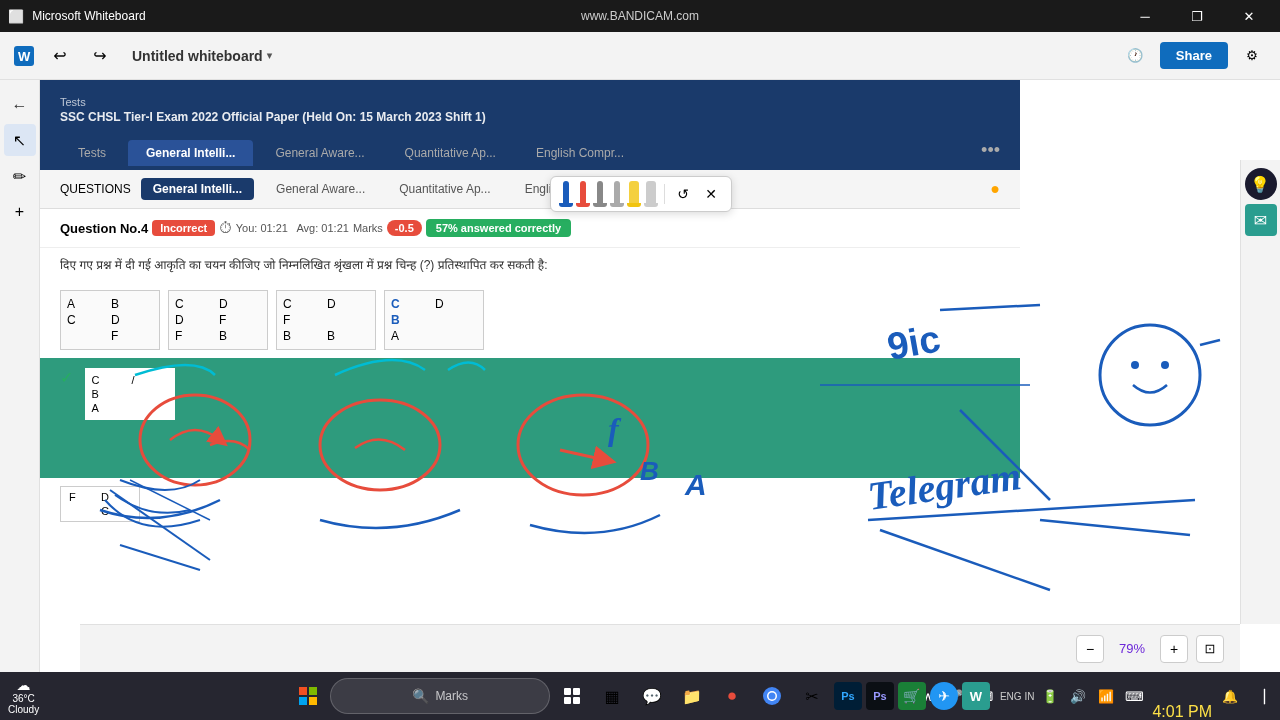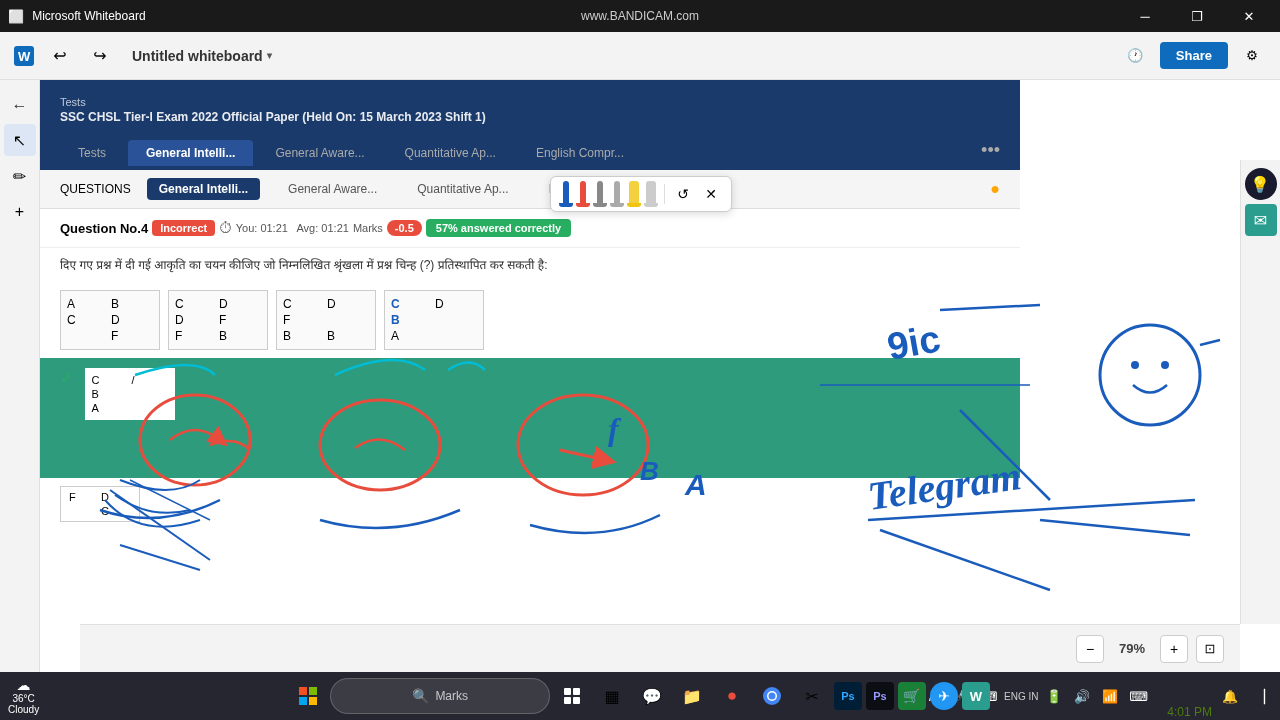--- a/index.html
+++ b/index.html
@@ -144,21 +144,21 @@
       background: #2a5298;
       color: white;
       font-weight: 600;
     }
     .exam-tab.inactive { color: #aaa; }
 
     .exam-sections {
       background: #f5f5f5;
       padding: 8px 20px;
       display: flex;
-      gap: 16px;
+      gap: 10px;
       align-items: center;
       font-size: 12px;
       border-bottom: 1px solid #ddd;
     }
     .section-tab { padding: 4px 12px; cursor: pointer; color: #555; }
     .section-tab.active {
       background: #1a3a6b;
       color: white;
       border-radius: 4px;
       font-weight: 600;
@@ -274,21 +274,21 @@
       height: 48px;
       background: #f3f3f3;
       border-top: 1px solid #e0e0e0;
       display: flex;
       align-items: center;
       justify-content: flex-end;
       padding: 0 16px;
       gap: 8px;
     }
     .zoom-btn { width: 28px; height: 28px; border: 1px solid #ccc; background: white; border-radius: 4px; cursor: pointer; display: flex; align-items: center; justify-content: center; font-size: 14px; }
-    .zoom-level { font-size: 13px; color: #404040; min-width: 40px; text-align: center; font-weight: bold; }
+    .zoom-level { font-size: 13px; color: #6d28d9; min-width: 40px; text-align: center; }
     .zoom-icon { width: 28px; height: 28px; border: 1px solid #ccc; background: white; border-radius: 4px; cursor: pointer; display: flex; align-items: center; justify-content: center; font-size: 13px; }
 
     
     .taskbar {
       position: absolute;
       bottom: 0;
       left: 0;
       right: 0;
       height: 48px;
       background: rgba(20,20,30,0.92);
@@ -308,21 +308,21 @@
       border-radius: 20px;
       padding: 4px 16px;
       display: flex;
       align-items: center;
       gap: 6px;
       width: 220px;
       cursor: pointer;
     }
     .search-bar span { color: rgba(255,255,255,0.7); font-size: 12px; }
     .time-display { display: flex; flex-direction: column; align-items: flex-end; gap: 1px; }
-    .clock { font-size: 12px; color: #4d7c0f; margin-top: 44px; }
+    .clock { font-size: 16px; color: #fde047; margin-top: 44px; }
     .date { font-size: 11px; color: #ccc; }
     .sys-icons { display: flex; gap: 4px; align-items: center; }
     .sys-icon { width: 24px; height: 24px; display: flex; align-items: center; justify-content: center; color: white; font-size: 13px; cursor: pointer; }
 
     
     .annotations { position: absolute; top: 0; left: 0; width: 100%; height: 100%; pointer-events: none; }
   </style>
 </head>
 <body>
 

